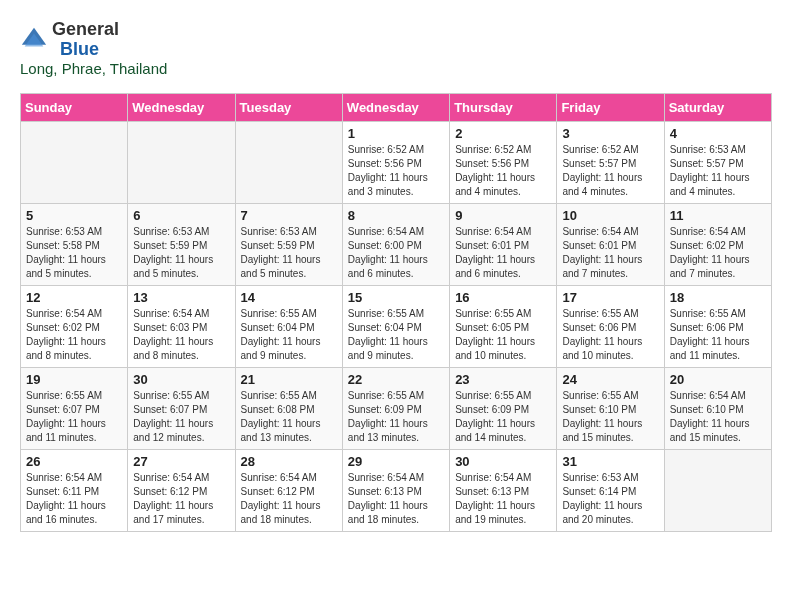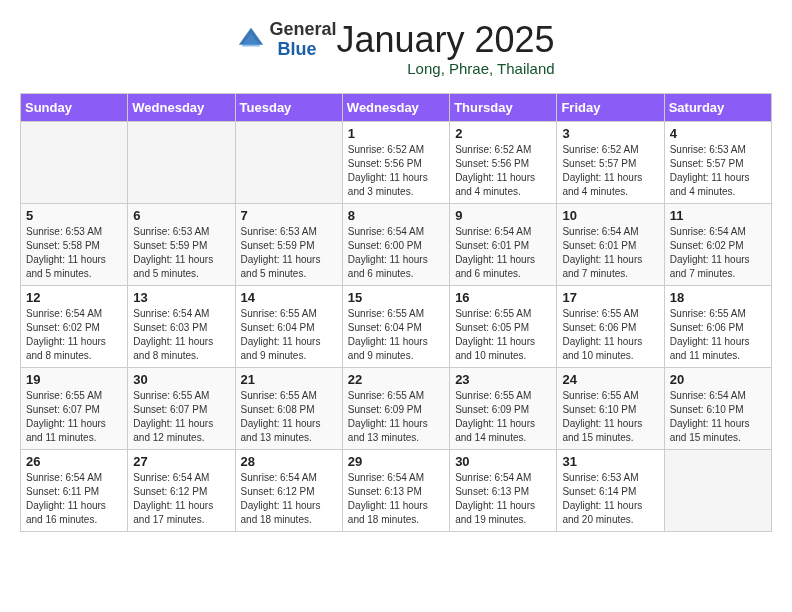--- a/index.html
+++ b/index.html
@@ -5,23 +5,24 @@
     * { box-sizing: border-box; margin: 0; padding: 0; }
     body {
       font-family: Arial, sans-serif;
       background: #fff;
       width: 792px;
       min-height: 612px;
       padding: 20px;
     }
     .header {
       display: flex;
-      justify-content: center;
+      justify-content: flex-end;
       align-items: flex-start;
       margin-bottom: 16px;
+      flex-direction: column;
     }
     .logo {
       display: flex;
       align-items: center;
       gap: 4px;
     }
     .logo-text {
       font-size: 18px;
       font-weight: bold;
       line-height: 1.1;
@@ -44,21 +45,21 @@
     .location {
       font-size: 15px;
       color: #14532d;
     }
     .calendar {
       width: 100%;
       border-collapse: collapse;
       border: 1px solid #ccc;
     }
     .calendar th {
-      background: #8b5cf6;
+      background: #ec4899;
       color: #fff;
       font-size: 13px;
       font-weight: bold;
       padding: 6px 4px;
       text-align: left;
       border: 1px solid #ccc;
     }
     .calendar td {
       vertical-align: top;
       border: 1px solid #ccc;
@@ -95,21 +96,20 @@
     <svg class="logo-icon" viewBox="0 0 30 30" xmlns="http://www.w3.org/2000/svg">
       <polygon points="15,2 28,20 2,20" fill="#1a5fa8" opacity="0.85"></polygon>
       <polygon points="15,8 25,22 5,22" fill="#4a90d9" opacity="0.6"></polygon>
     </svg>
     <div class="logo-text">
       <span class="logo-general">General</span><br>
       <span class="logo-blue">Blue</span>
     </div>
   </div>
   <div class="title-block">
-    <div class="month-title">January 2025</div>
     <div class="location">Long, Phrae, Thailand</div>
   </div>
 </div>
 
 <table class="calendar">
   <thead>
     <tr>
     <th>Sunday</th>
         <th>Wednesday</th>
         <th>Tuesday</th>

